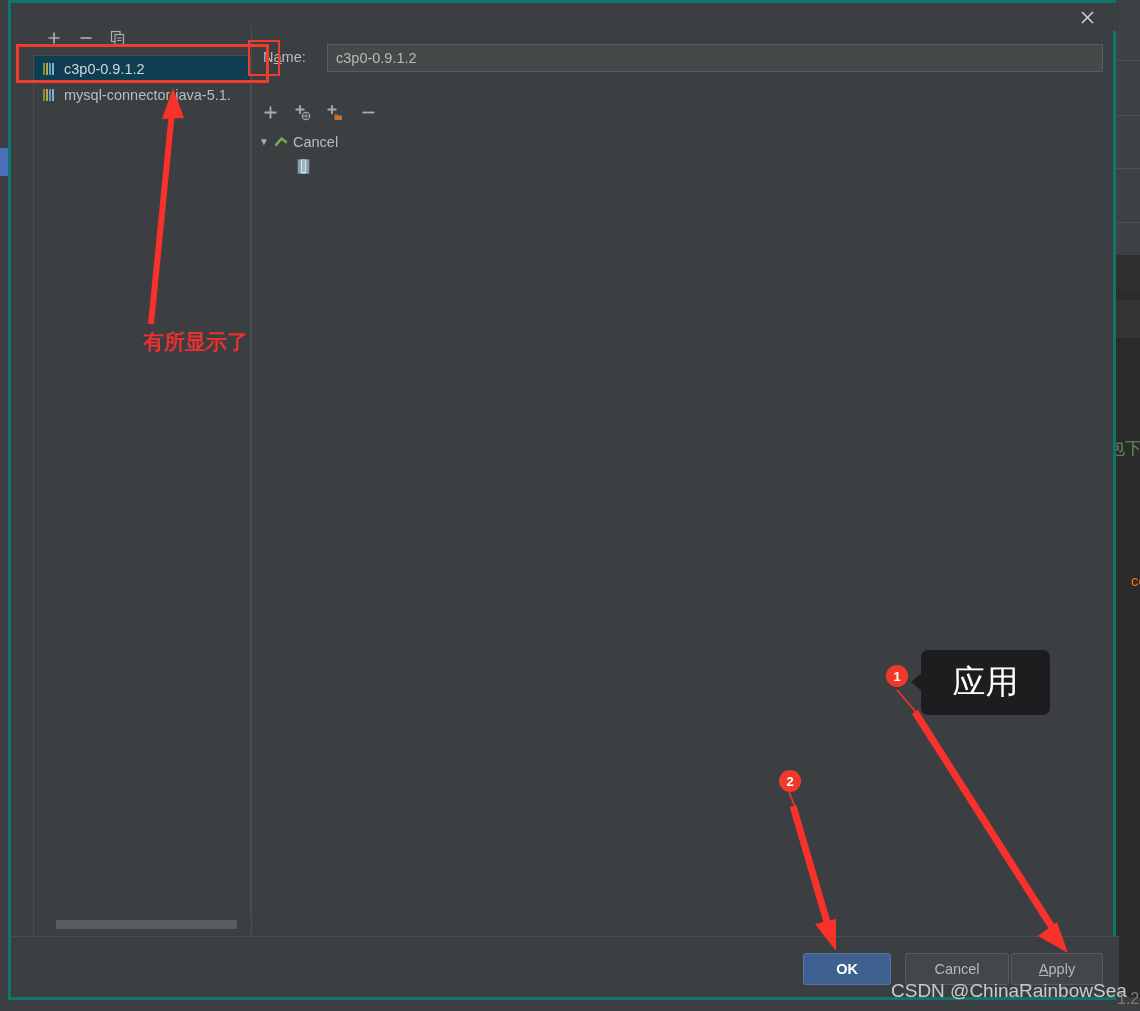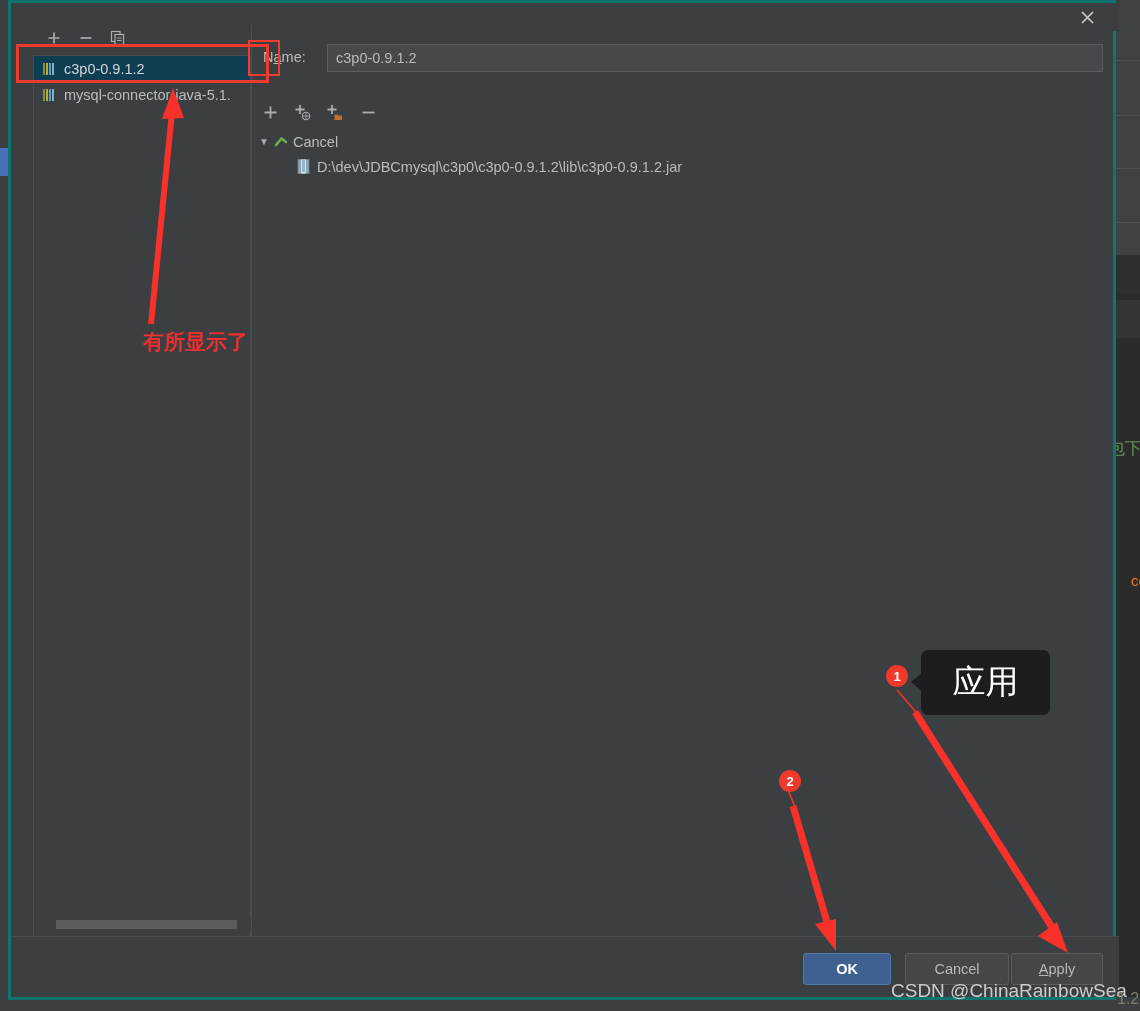--- a/index.html
+++ b/index.html
@@ -234,21 +234,20 @@
       <span>Cancel</span>
     </div>
     <div class="tree-row child">
       <span style="width:20px;display:inline-flex;align-items:center;">
         <svg width="13" height="15" viewBox="0 0 13 15" aria-hidden="true">
           <rect x="1" y="0.5" width="11" height="14" fill="#8fa6b5" stroke="#6d828f" stroke-width="0.8"></rect>
           <rect x="4" y="0.5" width="5" height="14" fill="#cfe3ef"></rect>
           <path d="M5 2 h3 M5 4 h3 M5 6 h3 M5 8 h3 M5 10 h3 M5 12 h3" stroke="#5b7a8c" stroke-width="0.9"></path>
         </svg>
       </span>
-      <span>D:\dev\JDBCmysql\c3p0\c3p0-0.9.1.2\lib\c3p0-0.9.1.2.jar</span>
     </div>
   </div>
 
   <div id="btnbar">
     <div class="dlg-btn" id="btn-ok">OK</div>
     <div class="dlg-btn" id="btn-cancel">Cancel</div>
     <div class="dlg-btn" id="btn-apply">
         <u>A</u>
         <span>pply</span>
       </div>

